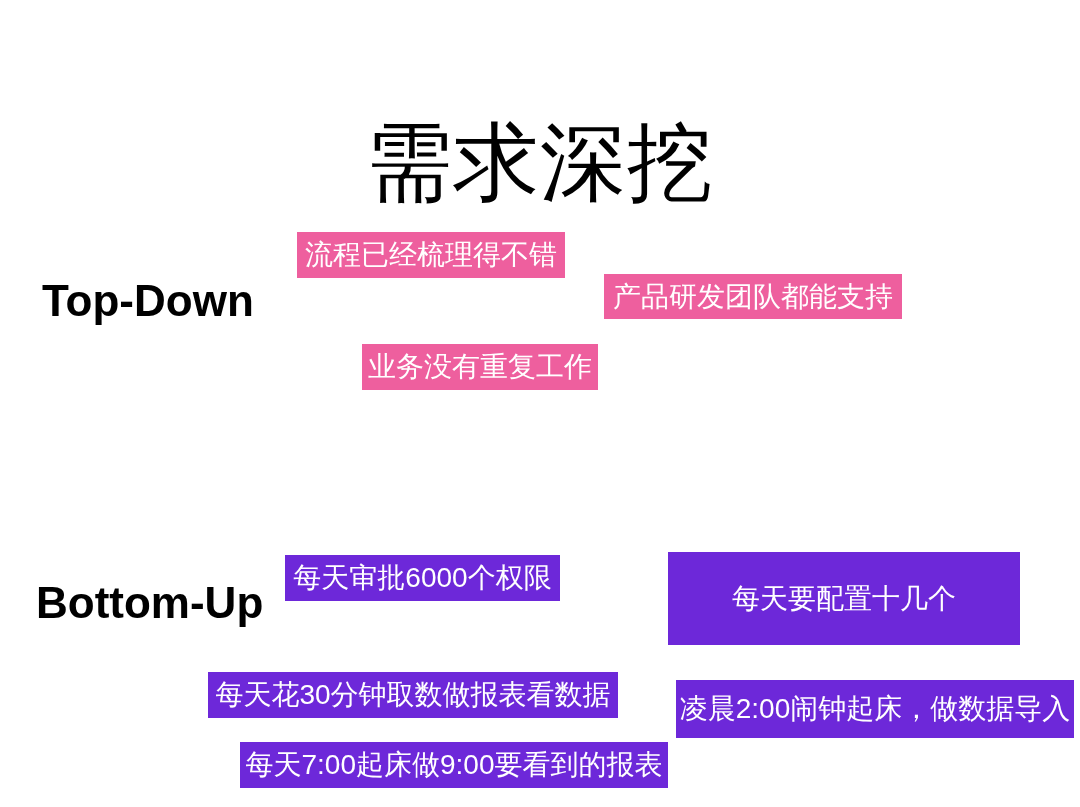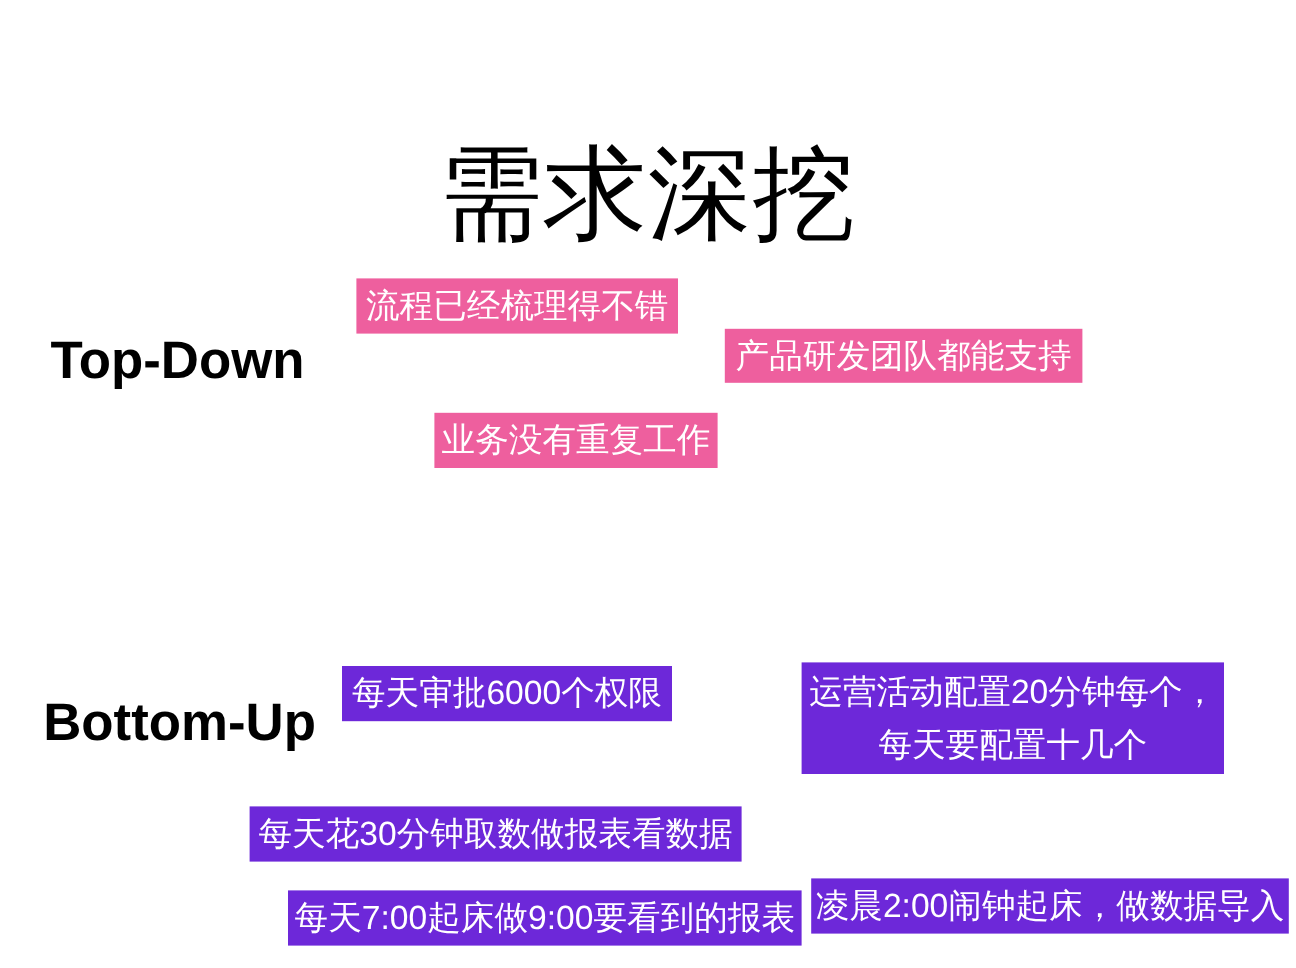--- a/index.html
+++ b/index.html
@@ -55,21 +55,21 @@
     line-height: 44px;
   }
   
   .n-td-0 { left: 297px; top: 232px; width: 268px; height: 46px; }
   .n-td-1 { left: 604px; top: 274px; width: 298px; height: 45px; }
   .n-td-2 { left: 362px; top: 344px; width: 236px; height: 46px; }
   
   .n-bu-0 { left: 285px; top: 555px; width: 275px; height: 46px; }
   .n-bu-1 { left: 668px; top: 552px; width: 352px; height: 93px; }
   .n-bu-2 { left: 208px; top: 672px; width: 410px; height: 46px; }
-  .n-bu-3 { left: 676px; top: 732px; width: 398px; height: 46px; }
+  .n-bu-3 { left: 676px; top: 680px; width: 398px; height: 58px; }
   .n-bu-4 { left: 240px; top: 742px; width: 428px; height: 46px; }
 </style>
 </head>
 <body>
 
 <div class="slide">
 
   <h1 class="slide-title">需求深挖</h1>
 
   <div class="row-label top-down">Top-Down</div>
@@ -78,21 +78,20 @@
 
   <div class="note pink n-td-1">产品研发团队都能支持</div>
 
   <div class="note pink n-td-2">业务没有重复工作</div>
 
   <div class="row-label bottom-up">Bottom-Up</div>
 
   <div class="note blue n-bu-0">每天审批6000个权限</div>
 
   <div class="note blue multiline n-bu-1">
-    <span>运营活动配置20分钟每个，</span>
     <span>每天要配置十几个</span>
   </div>
 
   <div class="note blue n-bu-2">每天花30分钟取数做报表看数据</div>
 
   <div class="note blue n-bu-3">凌晨2:00闹钟起床，做数据导入</div>
 
   <div class="note blue n-bu-4">每天7:00起床做9:00要看到的报表</div>
 
 </div>

